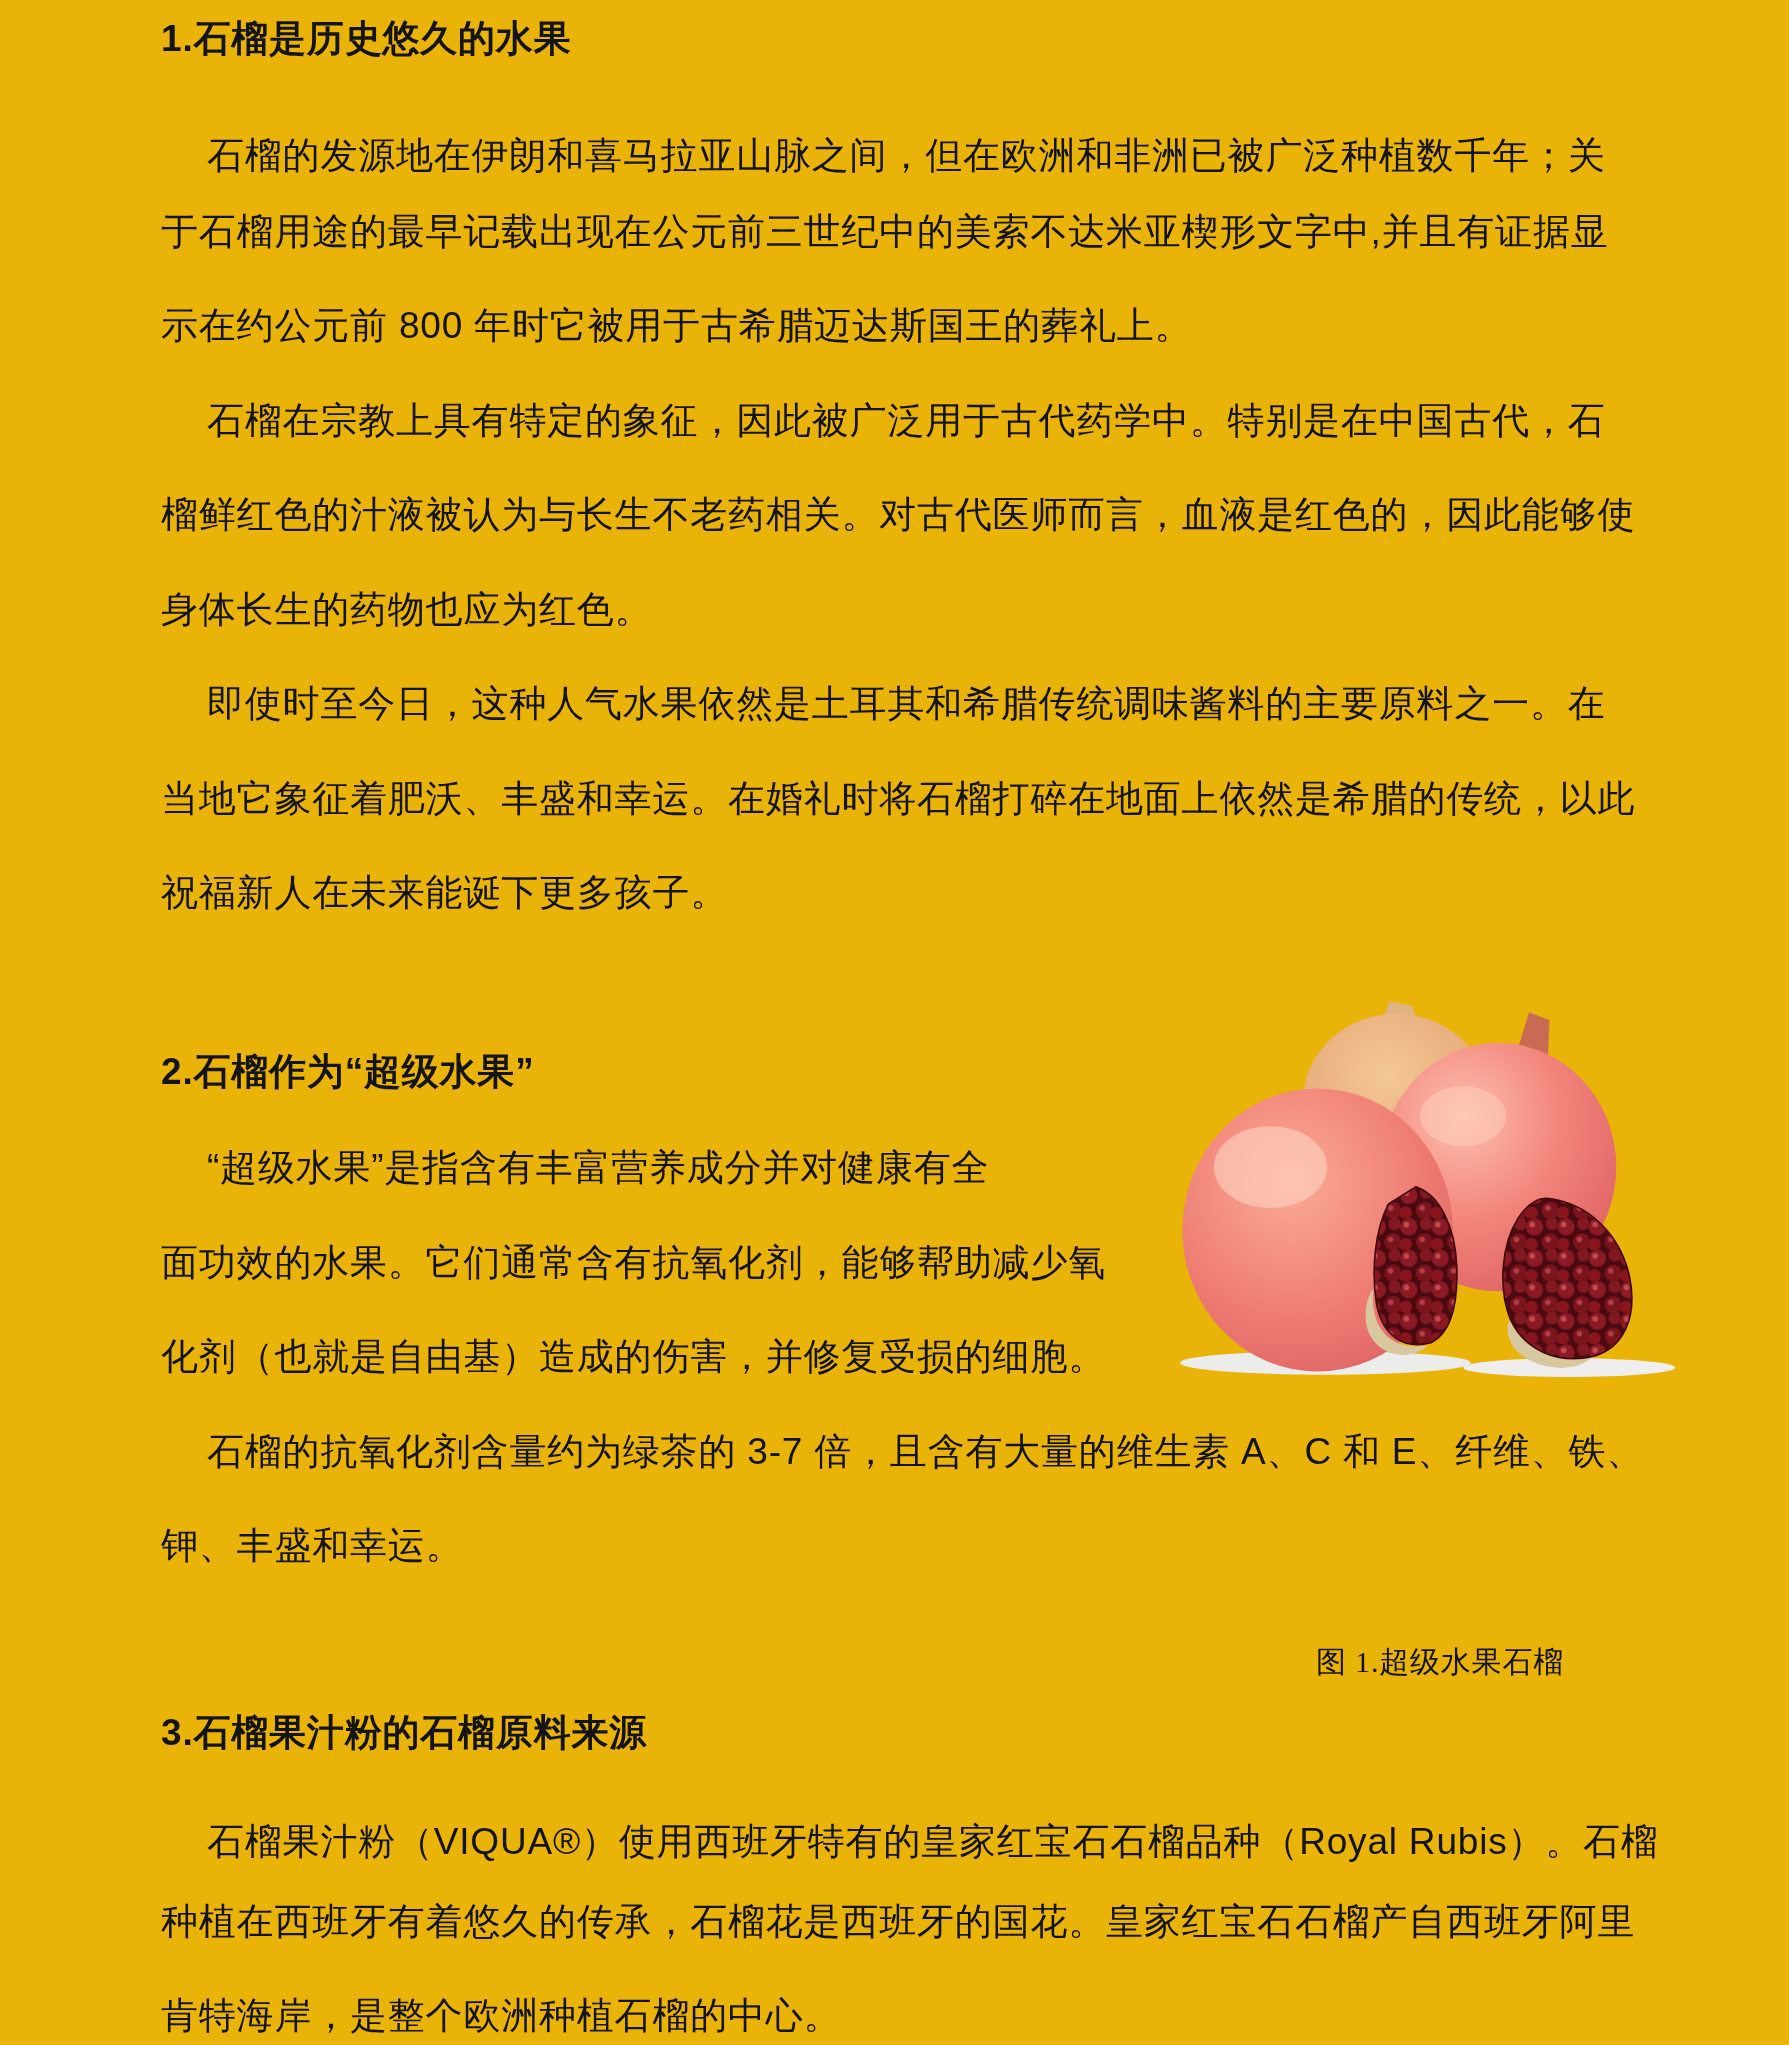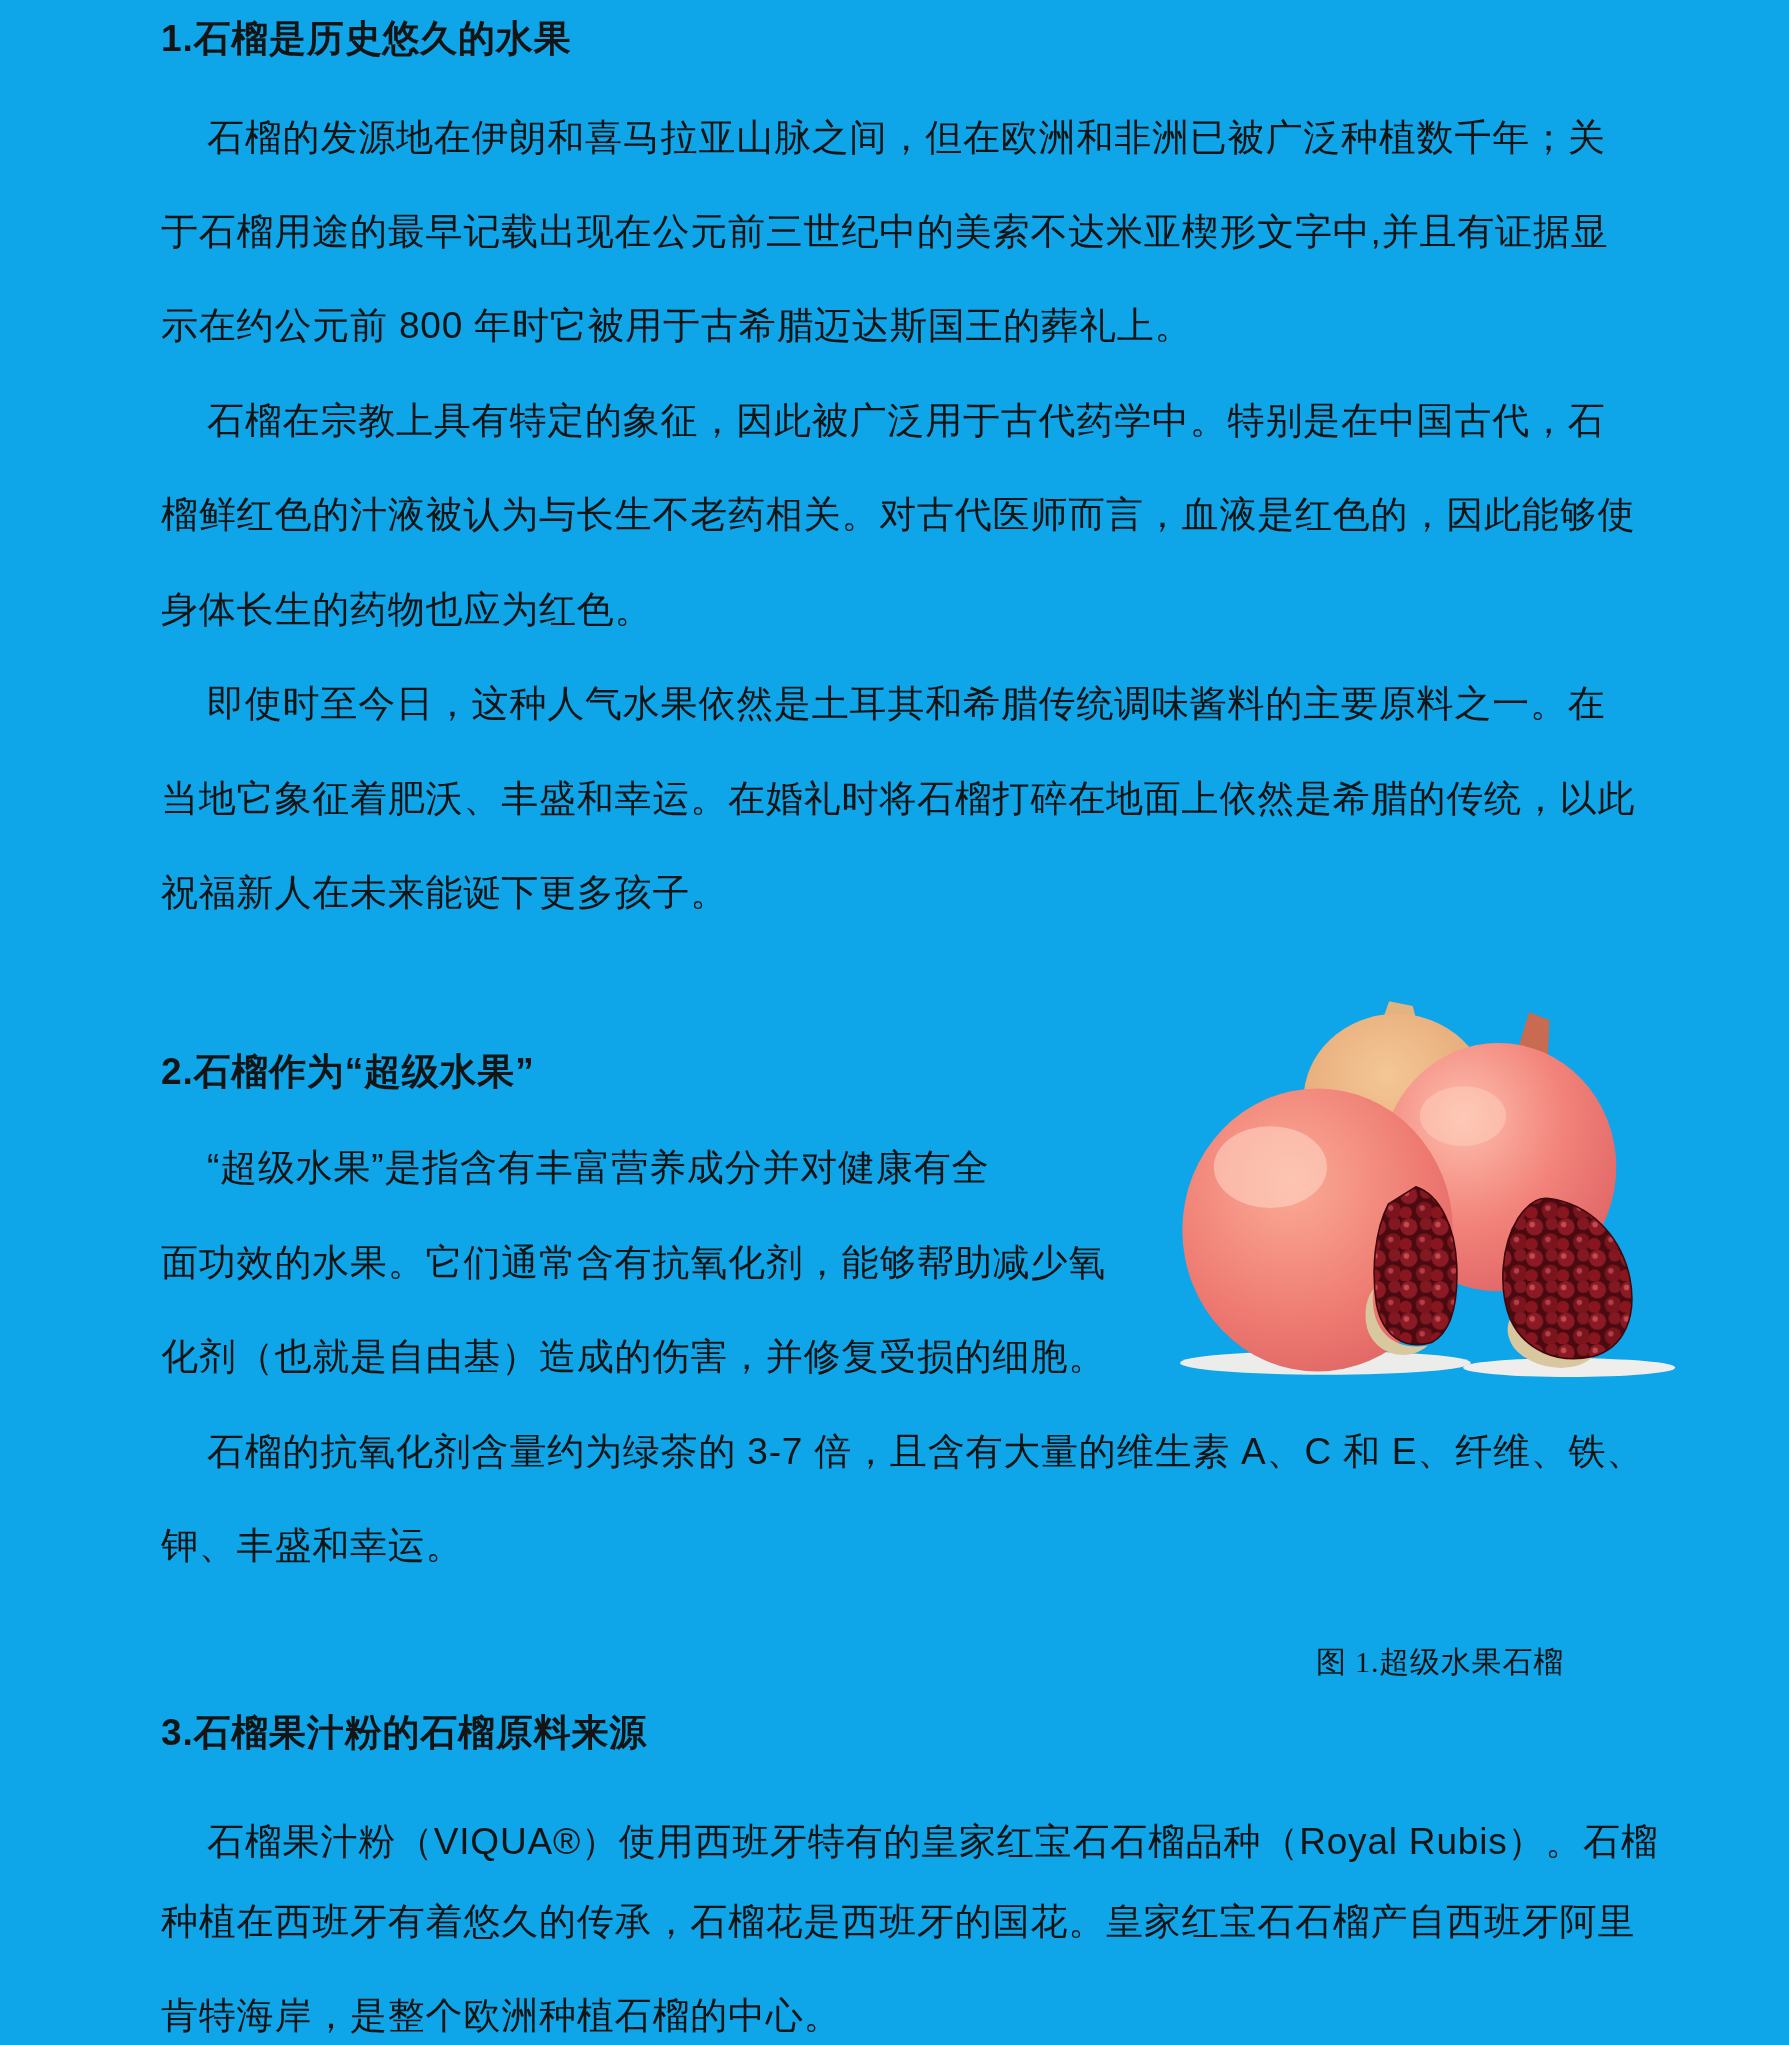--- a/index.html
+++ b/index.html
@@ -1,21 +1,21 @@
 <!DOCTYPE html>
 <html style="font-size:12.6px"><head>
 <meta charset="utf-8">
 <style>
   html,body{margin:0;padding:0;}
   body{
     width:1789px;height:2046px;background:#ffffff;position:relative;
     font-family:"Liberation Sans","DejaVu Sans",sans-serif;color:#141414;
     overflow:hidden;
   }
-  .page{position:absolute;inset:0;background:#0ea5e9;padding-left:22px;}
+  .page{position:absolute;inset:0;background:#eab308;padding-left:22px;}
   .heading{
     position:absolute;left:161px;font-size:37px;font-weight:bold;
     white-space:nowrap;letter-spacing:0.8px;line-height:44px;
   }
   .line{
     position:absolute;left:161px;font-size:37px;line-height:44px;
     white-space:nowrap;letter-spacing:0.8px;
   }
   .indent{padding-left:46px;}
   .caption{
@@ -25,21 +25,21 @@
   }
   .figure{position:absolute;left:1180px;top:998px;width:511px;height:387px;}
   .figure svg{display:block;width:511px;height:387px;}
 </style>
 </head>
 <body>
 
 <div class="page">
 
   <div class="heading" style="top:17.3px">1.石榴是历史悠久的水果</div>
-  <div class="line indent" style="top:116px">石榴的发源地在伊朗和喜马拉亚山脉之间，但在欧洲和非洲已被广泛种植数千年；关</div>
+  <div class="line indent" style="top:134px">石榴的发源地在伊朗和喜马拉亚山脉之间，但在欧洲和非洲已被广泛种植数千年；关</div>
   <div class="line" style="top:210px">于石榴用途的最早记载出现在公元前三世纪中的美索不达米亚楔形文字中,并且有证据显</div>
   <div class="line" style="top:304px">示在约公元前 800 年时它被用于古希腊迈达斯国王的葬礼上。</div>
   <div class="line indent" style="top:399px">石榴在宗教上具有特定的象征，因此被广泛用于古代药学中。特别是在中国古代，石</div>
   <div class="line" style="top:493px">榴鲜红色的汁液被认为与长生不老药相关。对古代医师而言，血液是红色的，因此能够使</div>
   <div class="line" style="top:588px">身体长生的药物也应为红色。</div>
   <div class="line indent" style="top:682px">即使时至今日，这种人气水果依然是土耳其和希腊传统调味酱料的主要原料之一。在</div>
   <div class="line" style="top:777px">当地它象征着肥沃、丰盛和幸运。在婚礼时将石榴打碎在地面上依然是希腊的传统，以此</div>
   <div class="line" style="top:871px">祝福新人在未来能诞下更多孩子。</div>
 
   <div class="figure">

